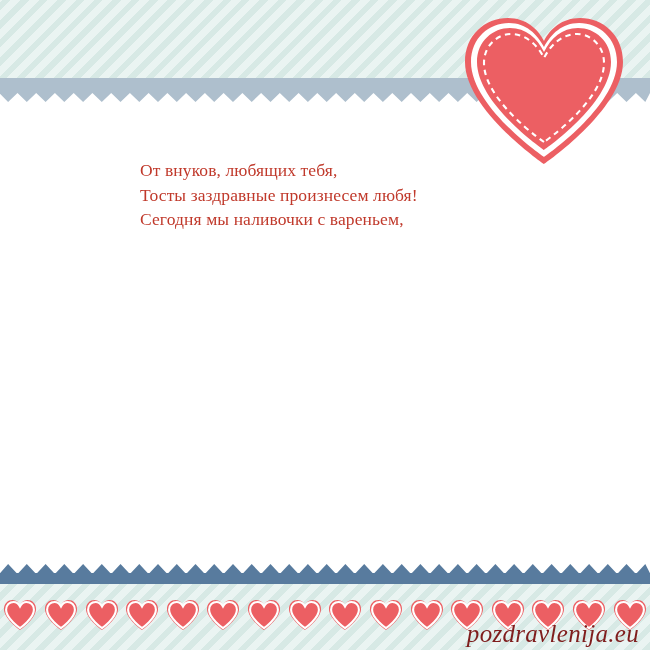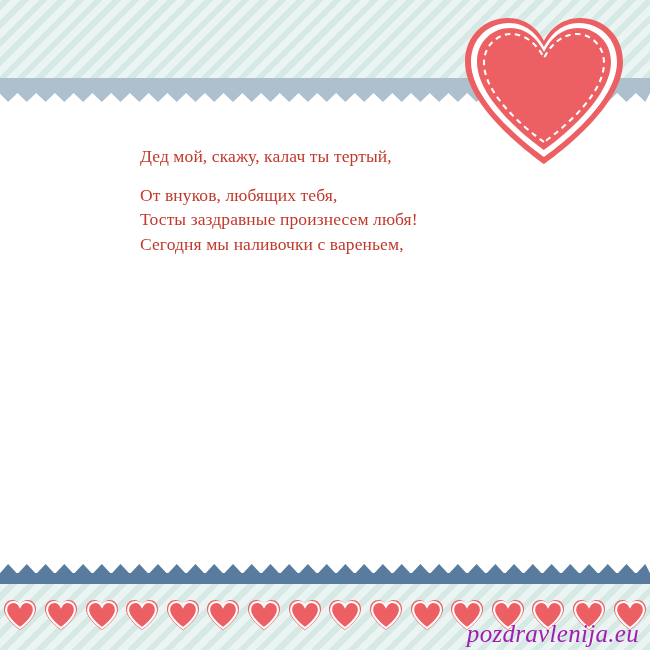--- a/index.html
+++ b/index.html
@@ -117,21 +117,21 @@
   }
 
   
   #watermark {
     position: absolute;
     right: 11px;
     bottom: 2px;
     font-family: "Liberation Serif", serif;
     font-style: italic;
     font-size: 25px;
-    color: #a21caf;
+    color: #7f1d1d;
     letter-spacing: 0.3px;
   }
 </style>
 </head>
 <body>
 
 <div id="card">
 
   <div id="top-band" class="stripes"></div>
 
@@ -183,21 +183,20 @@
              C83,128 23,87 23,49
              C23,31 37,20 50,20
              C64,20 76,30 83,44
              C90,30 102,20 116,20
              C129,20 143,31 143,49
              C143,87 83,128 83,128 Z" fill="none" stroke="#ffffff" stroke-width="2.1" stroke-dasharray="5.5 4.5" stroke-linecap="butt"></path>
   </svg>
 
   <div id="poem">
     <div class="stanza">
-      <div class="poem-line">Дед мой, скажу, калач ты тертый,</div>
     </div>
     <div class="stanza">
       <div class="poem-line">От внуков, любящих тебя,</div>
       <div class="poem-line">Тосты заздравные произнесем любя!</div>
       <div class="poem-line">Сегодня мы наливочки с вареньем,</div>
     </div>
   </div>
 
   <svg id="bottom-zigzag" viewBox="0 0 650 10" preserveAspectRatio="none">
     <path d="M0,10 L650,10 L650,9.2

